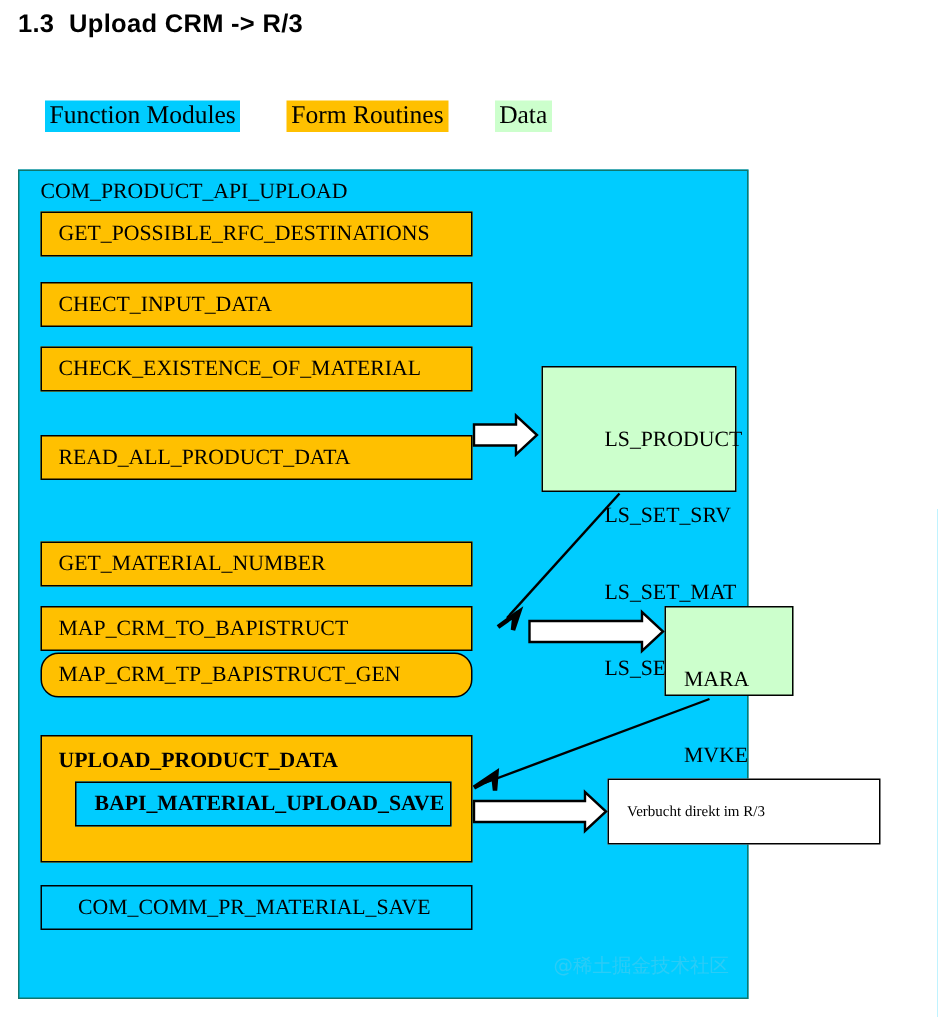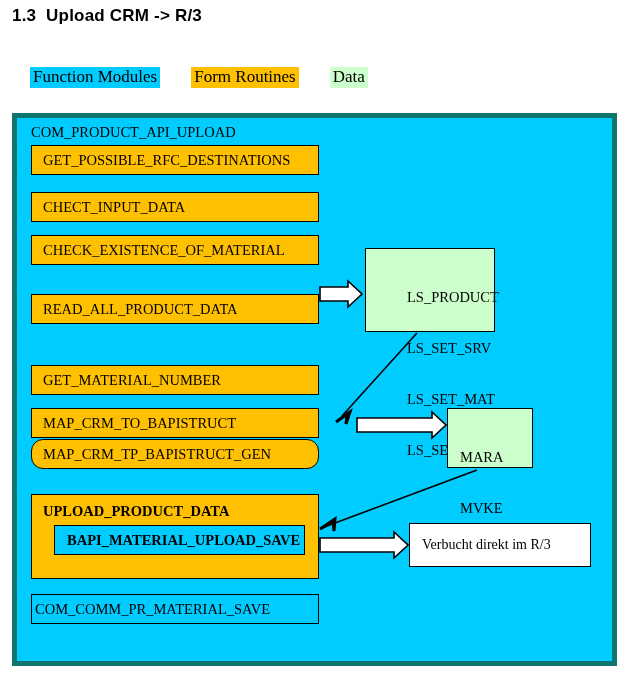--- a/index.html
+++ b/index.html
@@ -40,24 +40,24 @@
     white-space: nowrap;
     line-height: 18px;
     margin-left: 19px;
   }
   .legend-gap { width: 12px; }
 
   #diagram {
     position: absolute;
     left: 12px;
     top: 113px;
-    width: 605px;
+    width: 487px;
     height: 553px;
     background: #00ccff;
-    border: 5px solid #0f766e;
+    border: 1px solid #0f766e;
     box-sizing: border-box;
   }
   .container-label {
     position: absolute;
     left: 14px;
     top: 6px;
     font-size: 14.5px;
     color: #000000;
     white-space: nowrap;
   }
@@ -93,34 +93,34 @@
     align-items: center;
     padding-left: 11px;
     font-size: 14.5px;
     color: #000000;
     white-space: pre;
   }
   .cyan-box {
     background: #00ccff;
     display: flex;
     align-items: center;
-    padding-left: 3px;
+    padding-left: 24px;
   }
   .data-box {
     background: #ccffcc;
     padding: 6px 0 0 12px;
     line-height: 17px;
     font-size: 14.5px;
   }
   .white-box {
     background: #ffffff;
     display: flex;
     align-items: center;
     padding-left: 12px;
-    font-size: 14px;
+    font-size: 10px;
   }
   .data-line { display: block; white-space: pre; }
 
   svg.arrows {
     position: absolute;
     left: 0;
     top: 0;
     width: 591px;
     height: 553px;
     overflow: visible;
@@ -198,13 +198,14 @@
     <polygon points="319,304 333,294 329,306 330,296" fill="#000000" stroke="#000000" stroke-width="3"></polygon>
 
     <polygon points="340,300 415,300 415,294 429,307 415,320 415,314 340,314" fill="#ffffff" stroke="#000000" stroke-width="1.6"></polygon>
 
     <line x1="460" y1="352" x2="310" y2="408" stroke="#000000" stroke-width="1.6"></line>
     <polygon points="303,411 318,401 317,413 316,404" fill="#000000" stroke="#000000" stroke-width="3"></polygon>
 
     <polygon points="303,420 377,420 377,414 391,427 377,440 377,434 303,434" fill="#ffffff" stroke="#000000" stroke-width="1.6"></polygon>
   </svg>
 
+  <div class="watermark">@稀土掘金技术社区</div>
 </div>
 
 </body></html>

